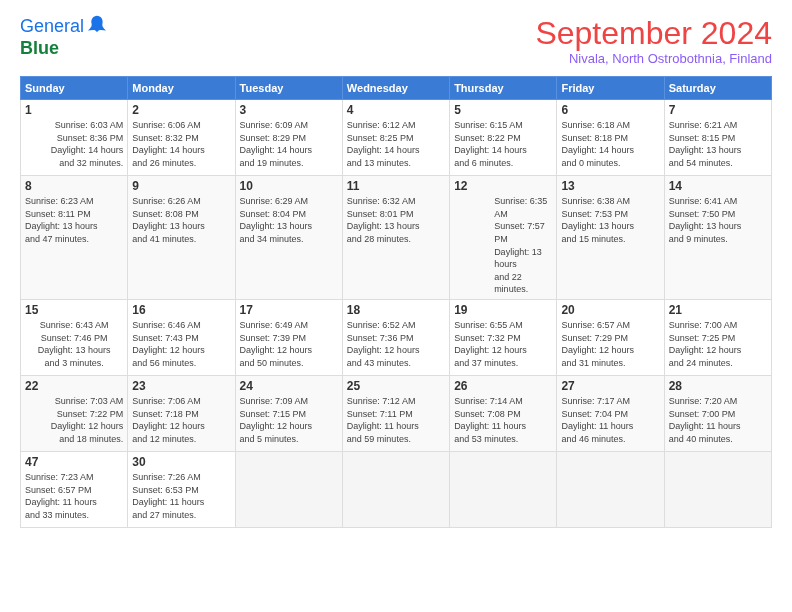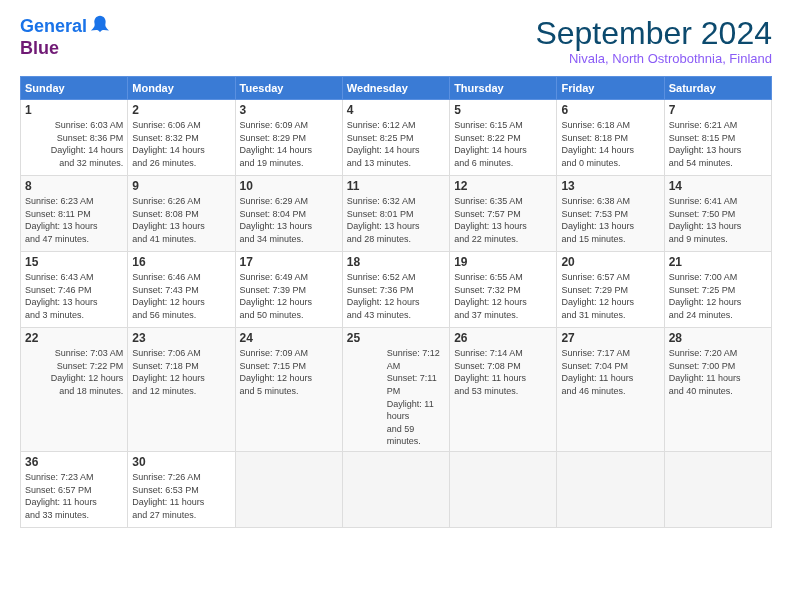--- a/index.html
+++ b/index.html
@@ -21,41 +21,41 @@
       justify-content: space-between;
       align-items: flex-start;
       margin-bottom: 10px;
     }
     .logo {
       display: flex;
       align-items: center;
     }
     .logo-text {
       font-size: 18px;
-      font-weight: bold;
+      font-weight: normal;
       color: #333;
       line-height: 1.1;
     }
     .logo-text span {
       color: #1a73e8;
     }
     .logo-icon {
       width: 22px;
       height: 22px;
       margin-left: 2px;
       position: relative;
       top: -2px;
     }
     .title-block {
       text-align: right;
     }
     .month-title {
       font-size: 32px;
       font-weight: normal;
-      color: #0c4a6e;
+      color: #ef4444;
       line-height: 1.1;
     }
     .subtitle {
       font-size: 13px;
       color: #8b5cf6;
     }
     table {
       width: 100%;
       border-collapse: collapse;
       table-layout: fixed;
@@ -105,21 +105,21 @@
     <div class="logo">
       <div>
         <div style="display:flex;align-items:center;">
           <span class="logo-text">
             <span>General</span>
           </span>
           <svg class="logo-icon" viewBox="0 0 24 24">
             <path d="M12 2C8 2 5 6 6 10C7 14 4 16 2 18C6 18 10 16 12 20C14 16 18 18 22 18C20 16 17 14 18 10C19 6 16 2 12 2Z" fill="#1a73e8"></path>
           </svg>
         </div>
-        <div style="font-size:18px;font-weight:bold;color:#701a75;">Blue</div>
+        <div style="font-size:18px;font-weight:bold;color:#15803d;">Blue</div>
       </div>
     </div>
     <div class="title-block">
       <div class="month-title">September 2024</div>
       <div class="subtitle">Nivala, North Ostrobothnia, Finland</div>
     </div>
   </div>
 
   <table>
     <thead>
@@ -209,21 +209,21 @@
           </td>
           <td>
             <span class="day-num">11</span>
             <div class="day-info" style="white-space: pre-line;">Sunrise: 6:32 AM
 Sunset: 8:01 PM
 Daylight: 13 hours
 and 28 minutes.</div>
           </td>
           <td>
             <span class="day-num">12</span>
-            <div class="day-info" style="white-space: pre-line;">Sunrise: 6:35 AM
+            <div class="day-info" style="white-space: pre-line; margin-left: 40px;">Sunrise: 6:35 AM
 Sunset: 7:57 PM
 Daylight: 13 hours
 and 22 minutes.</div>
           </td>
           <td>
             <span class="day-num">13</span>
             <div class="day-info" style="white-space: pre-line;">Sunrise: 6:38 AM
 Sunset: 7:53 PM
 Daylight: 13 hours
 and 15 minutes.</div>
@@ -232,21 +232,21 @@
             <span class="day-num">14</span>
             <div class="day-info" style="white-space: pre-line;">Sunrise: 6:41 AM
 Sunset: 7:50 PM
 Daylight: 13 hours
 and 9 minutes.</div>
           </td>
         </tr>
         <tr>
           <td>
             <span class="day-num">15</span>
-            <div class="day-info" style="white-space: pre-line;">Sunrise: 6:43 AM
+            <div class="day-info" style="white-space: pre-line; text-align: center;">Sunrise: 6:43 AM
 Sunset: 7:46 PM
 Daylight: 13 hours
 and 3 minutes.</div>
           </td>
           <td>
             <span class="day-num">16</span>
             <div class="day-info" style="white-space: pre-line;">Sunrise: 6:46 AM
 Sunset: 7:43 PM
 Daylight: 12 hours
 and 56 minutes.</div>
@@ -304,21 +304,21 @@
           </td>
           <td>
             <span class="day-num">24</span>
             <div class="day-info" style="white-space: pre-line;">Sunrise: 7:09 AM
 Sunset: 7:15 PM
 Daylight: 12 hours
 and 5 minutes.</div>
           </td>
           <td>
             <span class="day-num">25</span>
-            <div class="day-info" style="white-space: pre-line; margin-left: 40px;">Sunrise: 7:12 AM
+            <div class="day-info" style="white-space: pre-line;">Sunrise: 7:12 AM
 Sunset: 7:11 PM
 Daylight: 11 hours
 and 59 minutes.</div>
           </td>
           <td>
             <span class="day-num">26</span>
             <div class="day-info" style="white-space: pre-line;">Sunrise: 7:14 AM
 Sunset: 7:08 PM
 Daylight: 11 hours
 and 53 minutes.</div>
@@ -333,21 +333,21 @@
           <td>
             <span class="day-num">28</span>
             <div class="day-info" style="white-space: pre-line;">Sunrise: 7:20 AM
 Sunset: 7:00 PM
 Daylight: 11 hours
 and 40 minutes.</div>
           </td>
         </tr>
         <tr>
           <td>
-            <span class="day-num">36</span>
+            <span class="day-num">47</span>
             <div class="day-info" style="white-space: pre-line;">Sunrise: 7:23 AM
 Sunset: 6:57 PM
 Daylight: 11 hours
 and 33 minutes.</div>
           </td>
           <td>
             <span class="day-num">30</span>
             <div class="day-info" style="white-space: pre-line;">Sunrise: 7:26 AM
 Sunset: 6:53 PM
 Daylight: 11 hours

